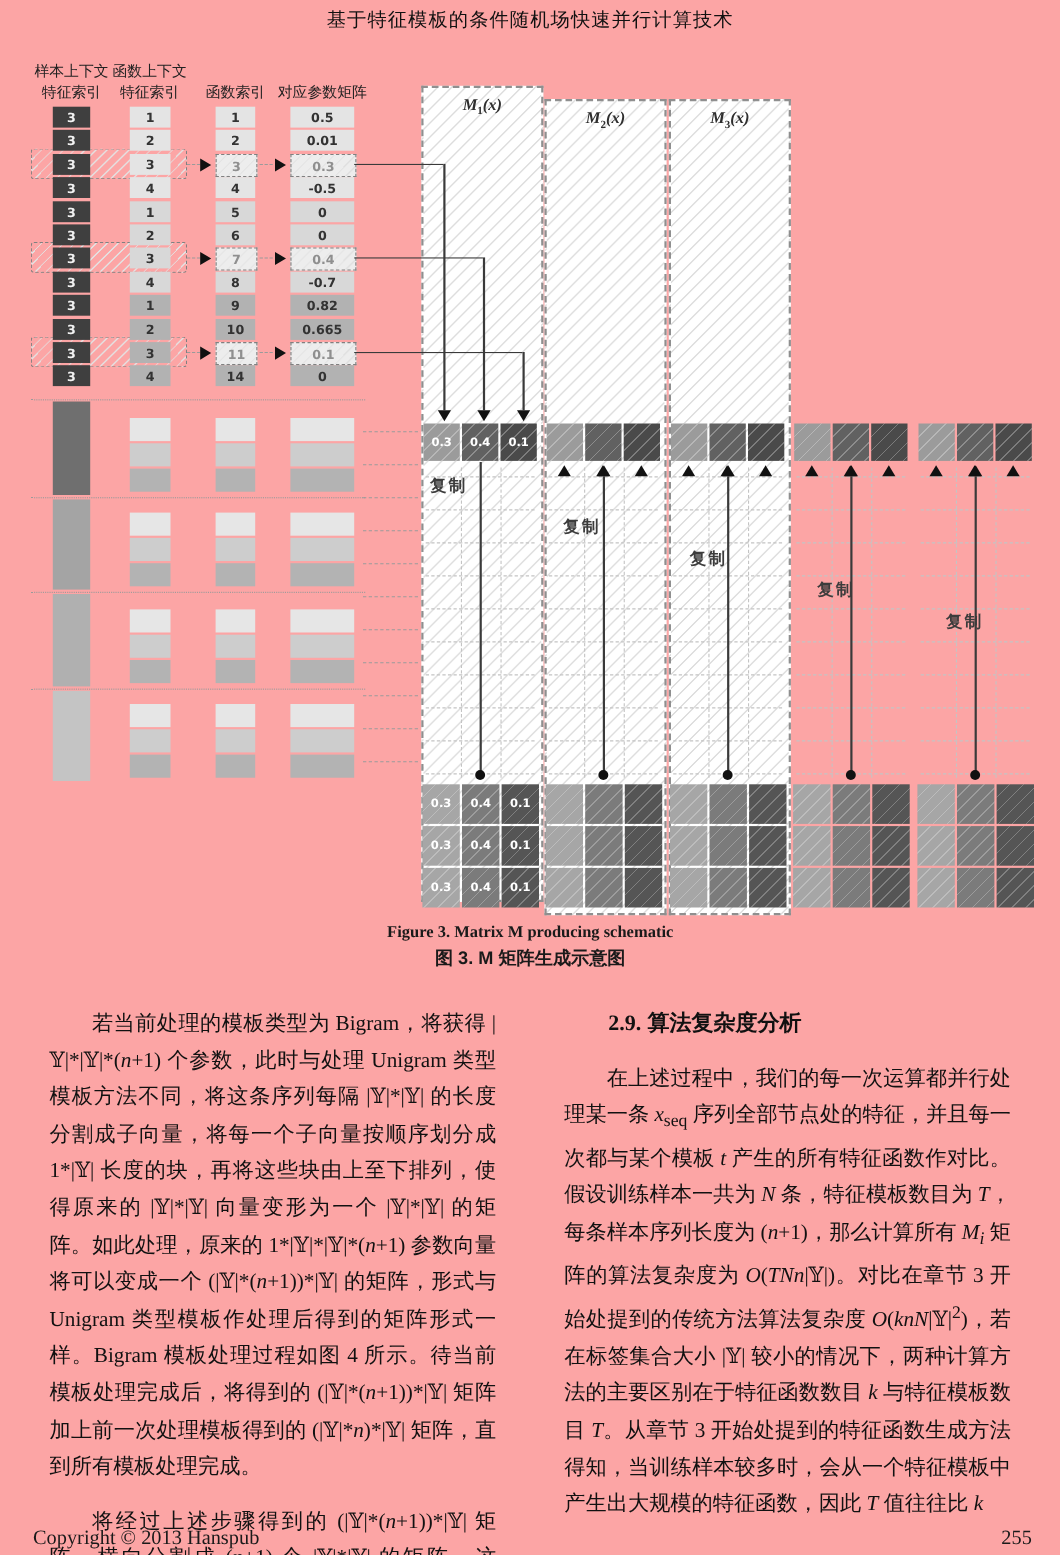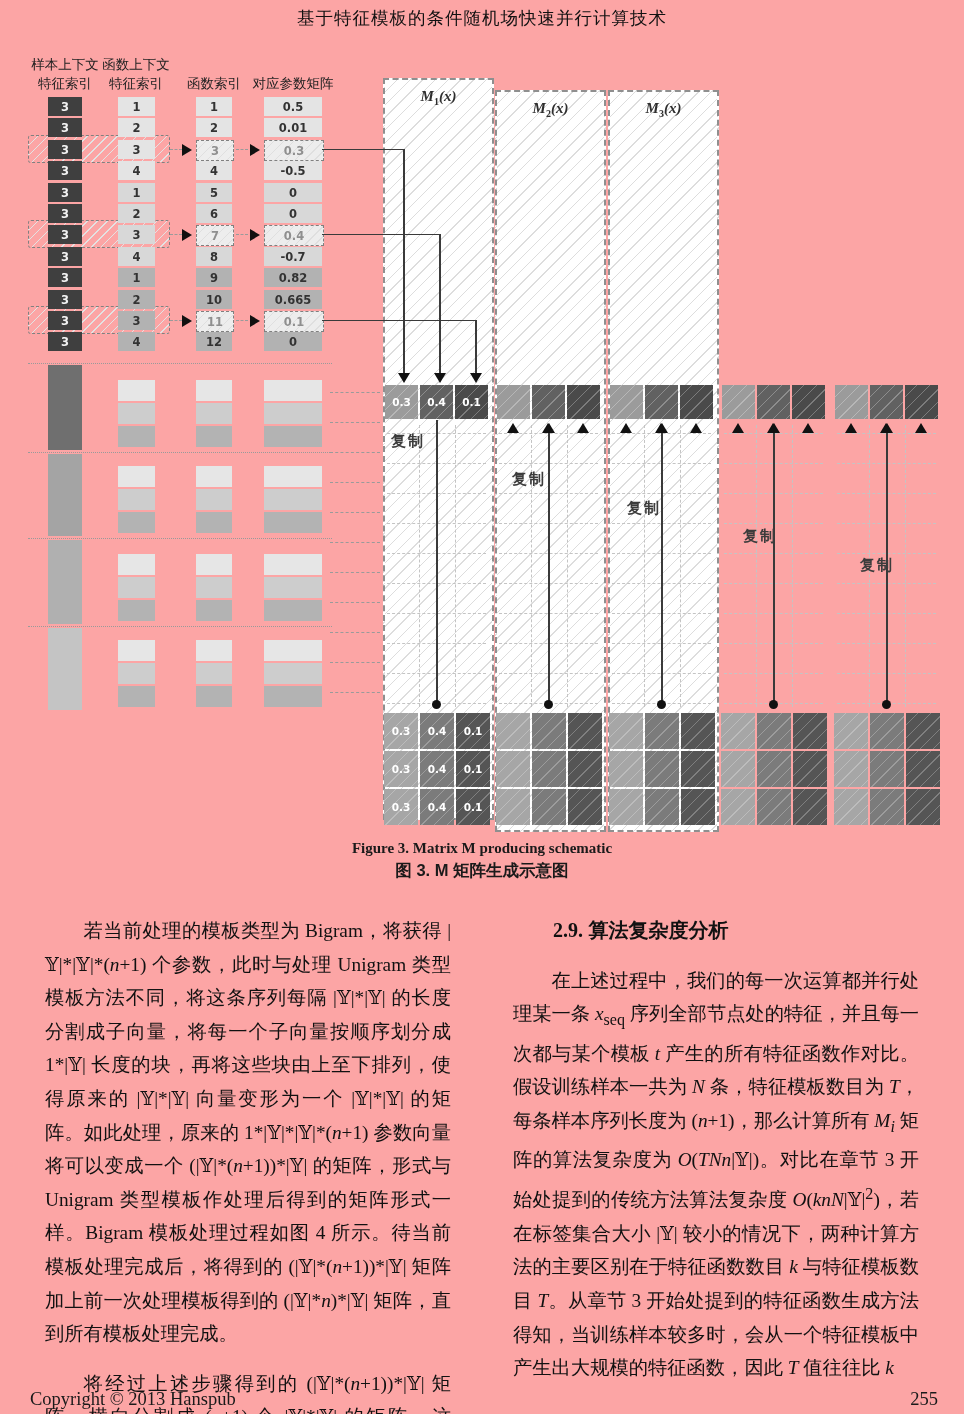--- a/index.html
+++ b/index.html
@@ -120,21 +120,21 @@
       <div class="cell dark" style="left: 48px; top: 290px; width: 34px; height: 19px;">3</div>
       <div class="cell" style="left: 118px; top: 290px; width: 37px; height: 19px; background: rgb(178, 178, 178);">2</div>
       <div class="cell" style="left: 196px; top: 290px; width: 36px; height: 19px; background: rgb(178, 178, 178);">10</div>
       <div class="cell" style="left: 264px; top: 290px; width: 58px; height: 19px; background: rgb(178, 178, 178);">0.665</div>
       <div class="cell dark" style="left: 48px; top: 311px; width: 34px; height: 19px;">3</div>
       <div class="cell" style="left: 118px; top: 311px; width: 37px; height: 19px; background: rgb(178, 178, 178);">3</div>
       <div class="cell hl" style="left: 196px; top: 311px; width: 36px; height: 19px;">11</div>
       <div class="cell hl" style="left: 264px; top: 311px; width: 58px; height: 19px;">0.1</div>
       <div class="cell dark" style="left: 48px; top: 332px; width: 34px; height: 19px;">3</div>
       <div class="cell" style="left: 118px; top: 332px; width: 37px; height: 19px; background: rgb(178, 178, 178);">4</div>
-      <div class="cell" style="left: 196px; top: 332px; width: 36px; height: 19px; background: rgb(178, 178, 178);">12</div>
+      <div class="cell" style="left: 196px; top: 332px; width: 36px; height: 19px; background: rgb(178, 178, 178);">14</div>
       <div class="cell" style="left: 264px; top: 332px; width: 58px; height: 19px; background: rgb(178, 178, 178);">0</div>
       <div class="dashline" style="left: 170px; top: 148.5px; width: 12px;"></div>
       <div class="arr-right" style="left: 182px; top: 143.5px;"></div>
       <div class="dashline" style="left: 236px; top: 148.5px; width: 12px;"></div>
       <div class="arr-right" style="left: 250px; top: 143.5px;"></div>
       <div class="dashline" style="left: 170px; top: 233.5px; width: 12px;"></div>
       <div class="arr-right" style="left: 182px; top: 228.5px;"></div>
       <div class="dashline" style="left: 236px; top: 233.5px; width: 12px;"></div>
       <div class="arr-right" style="left: 250px; top: 228.5px;"></div>
       <div class="dashline" style="left: 170px; top: 319.5px; width: 12px;"></div>

